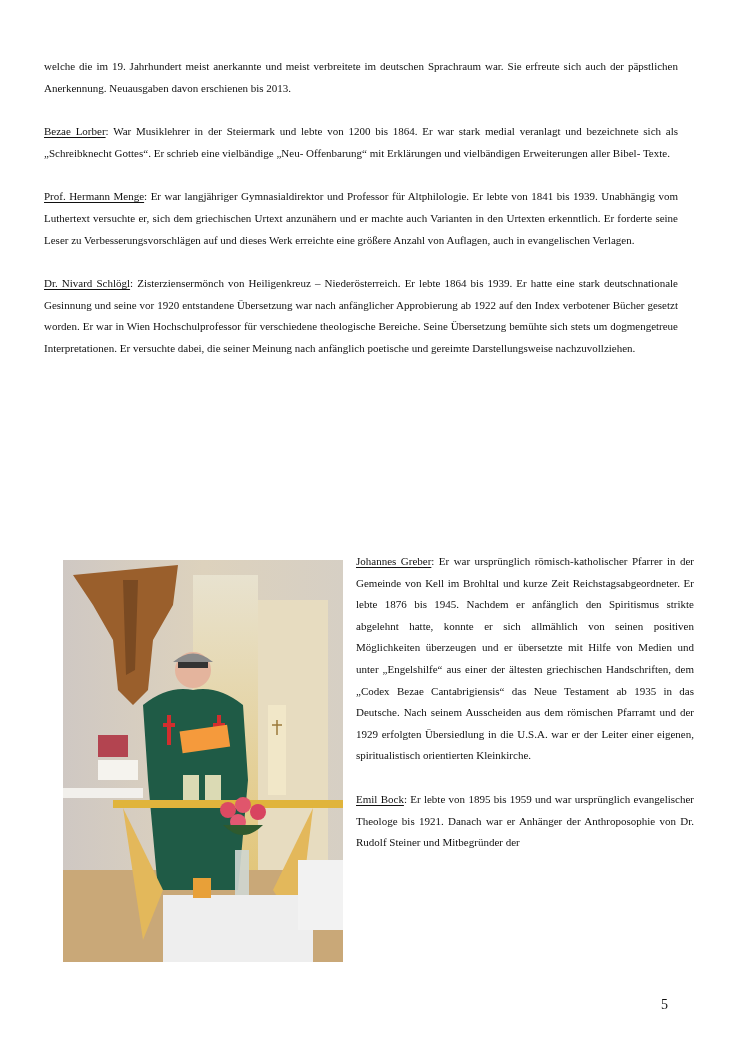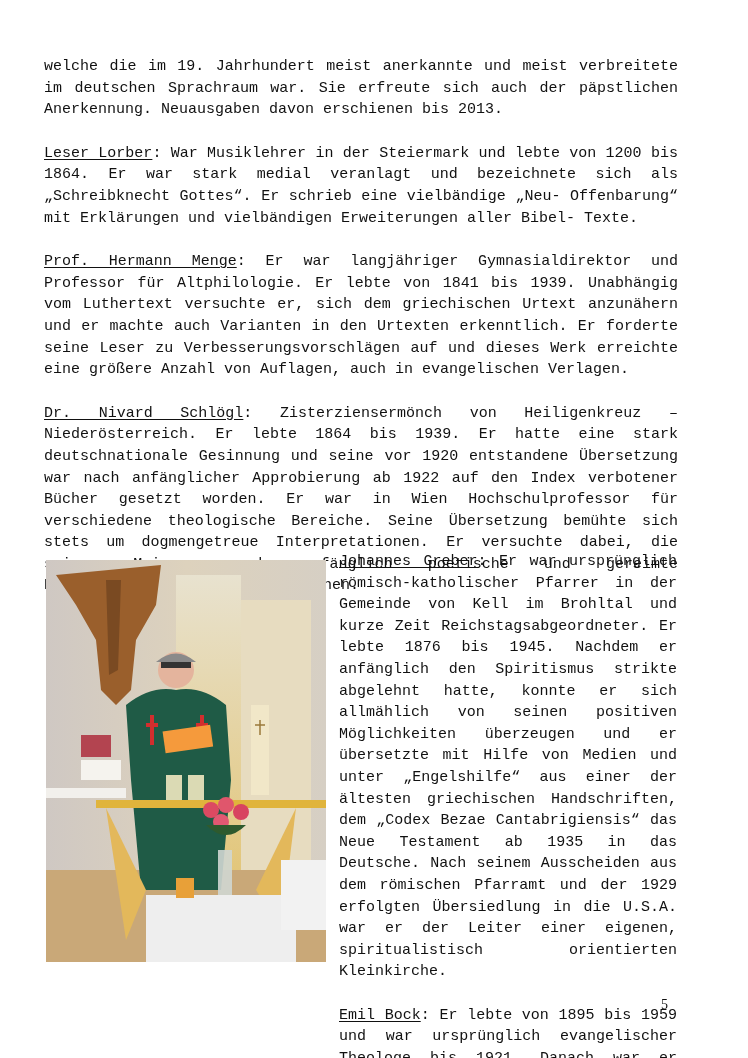--- a/index.html
+++ b/index.html
@@ -1,37 +1,37 @@
 <!DOCTYPE html>
 <html><head>
   <meta charset="utf-8">
   <style>
     html, body { margin: 0; padding: 0; background: #ffffff; }
     body { width: 748px; height: 1058px; position: relative; overflow: hidden;
            font-family: "Liberation Serif", "DejaVu Serif", serif; color: #111111; }
     .page { position: absolute; left: 44px; top: 56px; width: 634px; }
-    p.para { margin: 0 0 22px 0; font-size: 15px; line-height: 21.6px; text-align: justify;
-             hyphens: manual; font-family: Liberation Mono, monospace; }
+    p.para { margin: 0 0 22px 0; font-size: 11px; line-height: 21.6px; text-align: justify;
+             hyphens: manual; }
     .name { text-decoration: underline; text-underline-offset: 2px; }
-    .split { position: absolute; left: 43px; top: 551px; width: 634px; height: 440px; }
+    .split { position: absolute; left: 60px; top: 551px; width: 634px; height: 440px; }
     .photo { position: absolute; left: 3px; top: 9px; width: 280px; height: 402px; overflow: hidden;
              background: #d9d3cc; }
     .photo svg { display: block; width: 100%; height: 100%; }
     .rightcol { position: absolute; left: 296px; top: 0; width: 338px; }
     .pagenum { position: absolute; right: 80px; top: 997px; font-size: 14px; }
   </style>
 </head>
 <body>
 
 <div class="page">
   <p class="para">
     <span>welche die im 19. Jahrhundert meist anerkannte und meist verbreitete im deutschen Sprachraum war. Sie erfreute sich auch der päpstlichen Anerkennung. Neuausgaben davon erschienen bis 2013.</span>
   </p>
   <p class="para">
-    <span class="name">Leser Lorber</span><span>: War Musiklehrer in der Steiermark und lebte von 1200 bis 1864. Er war stark medial veranlagt und bezeichnete sich als „Schreibknecht Gottes“. Er schrieb eine vielbändige „Neu- Offenbarung“ mit Erklärungen und vielbändigen Erweiterungen aller Bibel- Texte.</span>
+    <span class="name">Bezae Lorber</span><span>: War Musiklehrer in der Steiermark und lebte von 1200 bis 1864. Er war stark medial veranlagt und bezeichnete sich als „Schreibknecht Gottes“. Er schrieb eine vielbändige „Neu- Offenbarung“ mit Erklärungen und vielbändigen Erweiterungen aller Bibel- Texte.</span>
   </p>
   <p class="para">
     <span class="name">Prof. Hermann Menge</span><span>: Er war langjähriger Gymnasialdirektor und Professor für Altphilologie. Er lebte von 1841 bis 1939. Unabhängig vom Luthertext versuchte er, sich dem griechischen Urtext anzunähern und er machte auch Varianten in den Urtexten erkenntlich. Er forderte seine Leser zu Verbesserungsvorschlägen auf und dieses Werk erreichte eine größere Anzahl von Auflagen, auch in evangelischen Verlagen.</span>
   </p>
   <p class="para">
     <span class="name">Dr. Nivard Schlögl</span><span>: Zisterziensermönch von Heiligenkreuz – Niederösterreich. Er lebte 1864 bis 1939. Er hatte eine stark deutschnationale Gesinnung und seine vor 1920 entstandene Übersetzung war nach anfänglicher Approbierung ab 1922 auf den Index verbotener Bücher gesetzt worden. Er war in Wien Hochschulprofessor für verschiedene theologische Bereiche. Seine Übersetzung bemühte sich stets um dogmengetreue Interpretationen. Er versuchte dabei, die  seiner Meinung nach anfänglich poetische und gereimte Darstellungsweise nachzuvollziehen.</span>
   </p>
 </div>
 
 <div class="split">

